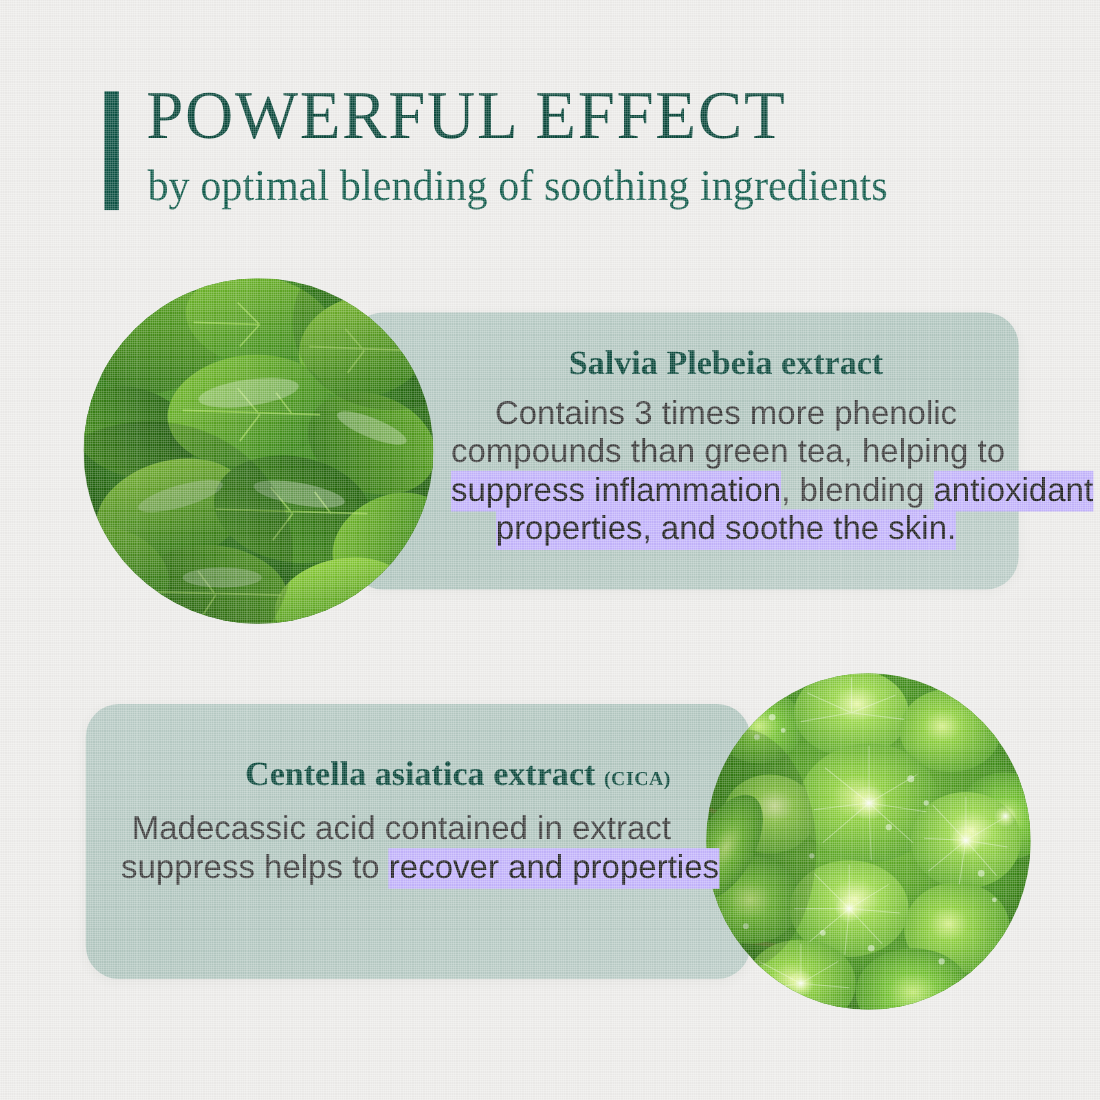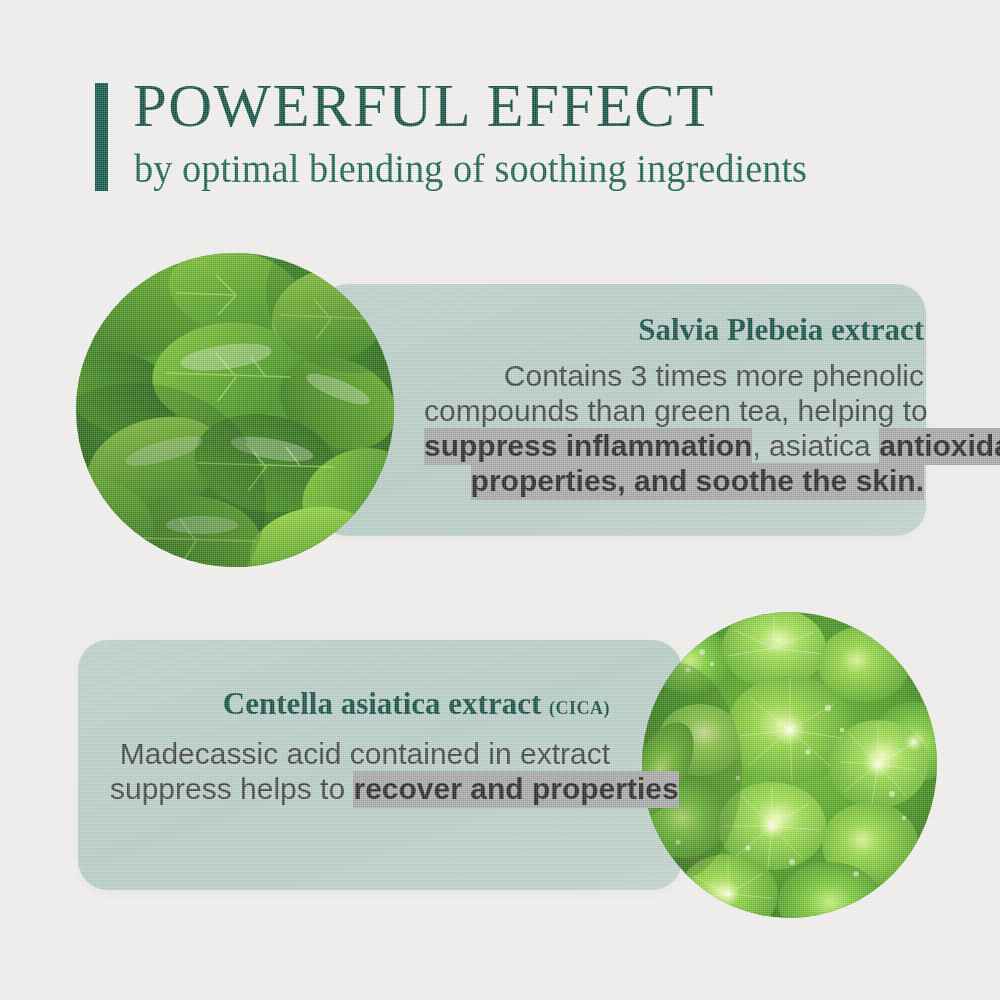--- a/index.html
+++ b/index.html
@@ -77,21 +77,21 @@
     z-index:20;
   }
   .photo-salvia   { left:76px;  top:253px; width:318px; height:314px; }
   .photo-centella { left:642px; top:612px; width:295px; height:306px; }
 
   .photo svg { display:block; width:100%; height:100%; }
 
   
   .card-body { position:absolute; z-index:30; }
 
-  .cb-1 { left:424px; top:310px; width:500px; text-align:right; }
+  .cb-1 { left:410px; top:310px; width:500px; text-align:center; }
   .cb-2 { left:110px; top:684px; width:500px; text-align:right; }
 
   .ing-title {
     font-family:"Liberation Serif", serif;
     font-weight:bold;
     font-size:31px;
     line-height:40px;
     color:#0c4a3d;
     white-space:nowrap;
   }
@@ -102,22 +102,22 @@
 
   .ing-desc {
     margin-top:8px;
     font-family:"Liberation Sans", sans-serif;
     font-size:30px;
     line-height:35px;
     color:#3d3d3d;
   }
 
   .hl {
-    background:#a3a3a3;
-    font-weight:bold;
+    background:#c4b5fd;
+    font-weight:normal;
     color:#222;
     box-decoration-break:clone;
     -webkit-box-decoration-break:clone;
     padding:1px 0 3px 0;
   }
 
   .nowrapline { white-space:nowrap; }
 </style>
 </head>
 <body>
@@ -194,21 +194,21 @@
     <span>Salvia Plebeia extract</span>
   </div>
   <div class="ing-desc">
     <div class="nowrapline">
       <span>Contains 3 times more phenolic</span>
     </div>
     <div class="nowrapline">
       <span>compounds than green tea, helping to</span>
     </div>
     <div class="nowrapline">
-      <span class="hl">suppress inflammation</span><span>, asiatica </span><span class="hl">antioxidant</span>
+      <span class="hl">suppress inflammation</span><span>, blending </span><span class="hl">antioxidant</span>
     </div>
     <div class="nowrapline">
       <span class="hl">properties, and soothe the skin.</span>
     </div>
   </div>
 </div>
 
 <div class="card card-2"></div>
 
 <div class="photo photo-centella">

